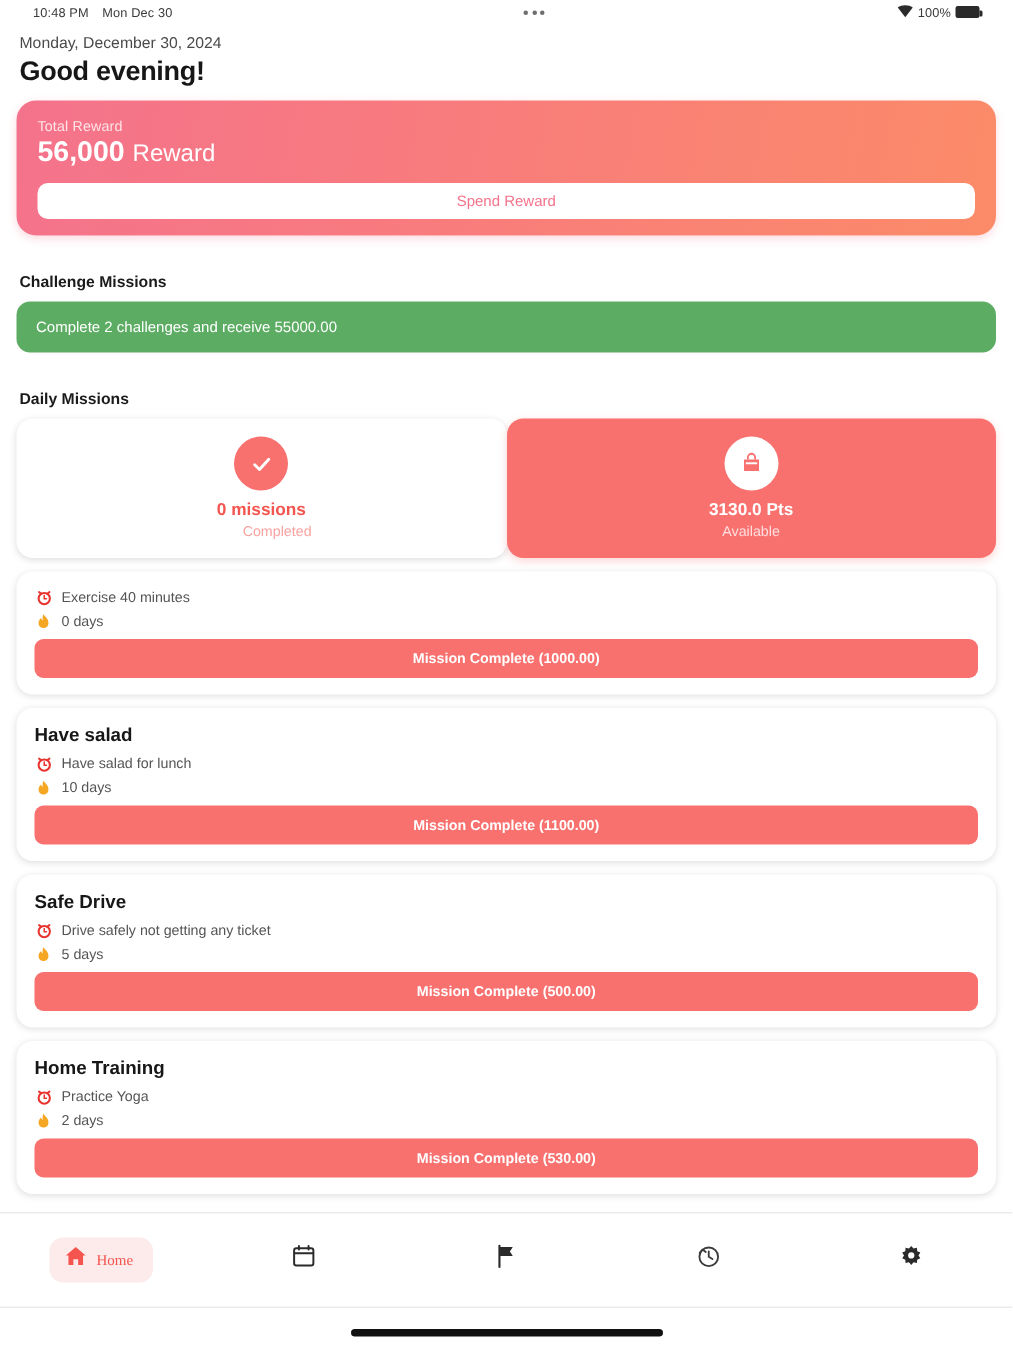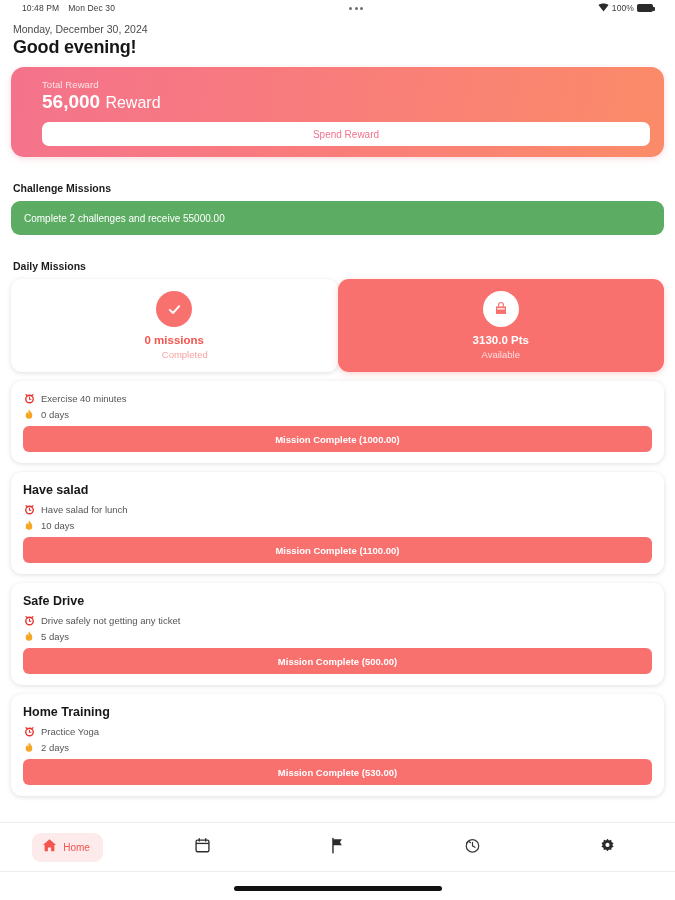--- a/index.html
+++ b/index.html
@@ -69,21 +69,21 @@
     color: #171717;
     margin: 0 0 9px 2px;
     letter-spacing: -.2px;
   }
 
   
   .reward-card {
     height: 90px;
     border-radius: 13px;
     background: linear-gradient(100deg, #f4738c 0%, #f87a7f 38%, #fb8b68 100%);
-    padding: 12px 14px 11px 31px;
+    padding: 12px 14px 11px 14px;
     display: flex;
     flex-direction: column;
     justify-content: space-between;
     box-shadow: 0 2px 6px rgba(244,115,140,.25);
   }
   .reward-label {
     color: #ffe3e6;
     font-size: 9.5px;
     letter-spacing: .1px;
   }
@@ -210,26 +210,27 @@
     font-family: "Liberation Sans", sans-serif;
     cursor: pointer;
     display: flex; align-items: center; justify-content: center;
   }
 
   
   .bottom-nav {
     position: absolute;
     left: 0; right: 0;
     bottom: 28px;
-    height: 50px;
+    height: 64px;
     background: #ffffff;
     border-top: 1px solid #ececec;
     border-bottom: 1px solid #ececec;
     display: flex;
     align-items: center;
+    font-family: Liberation Serif, serif;
   }
   .nav-item {
     flex: 1;
     display: flex;
     align-items: center;
     justify-content: center;
     gap: 5px;
     height: 100%;
     cursor: pointer;
   }

